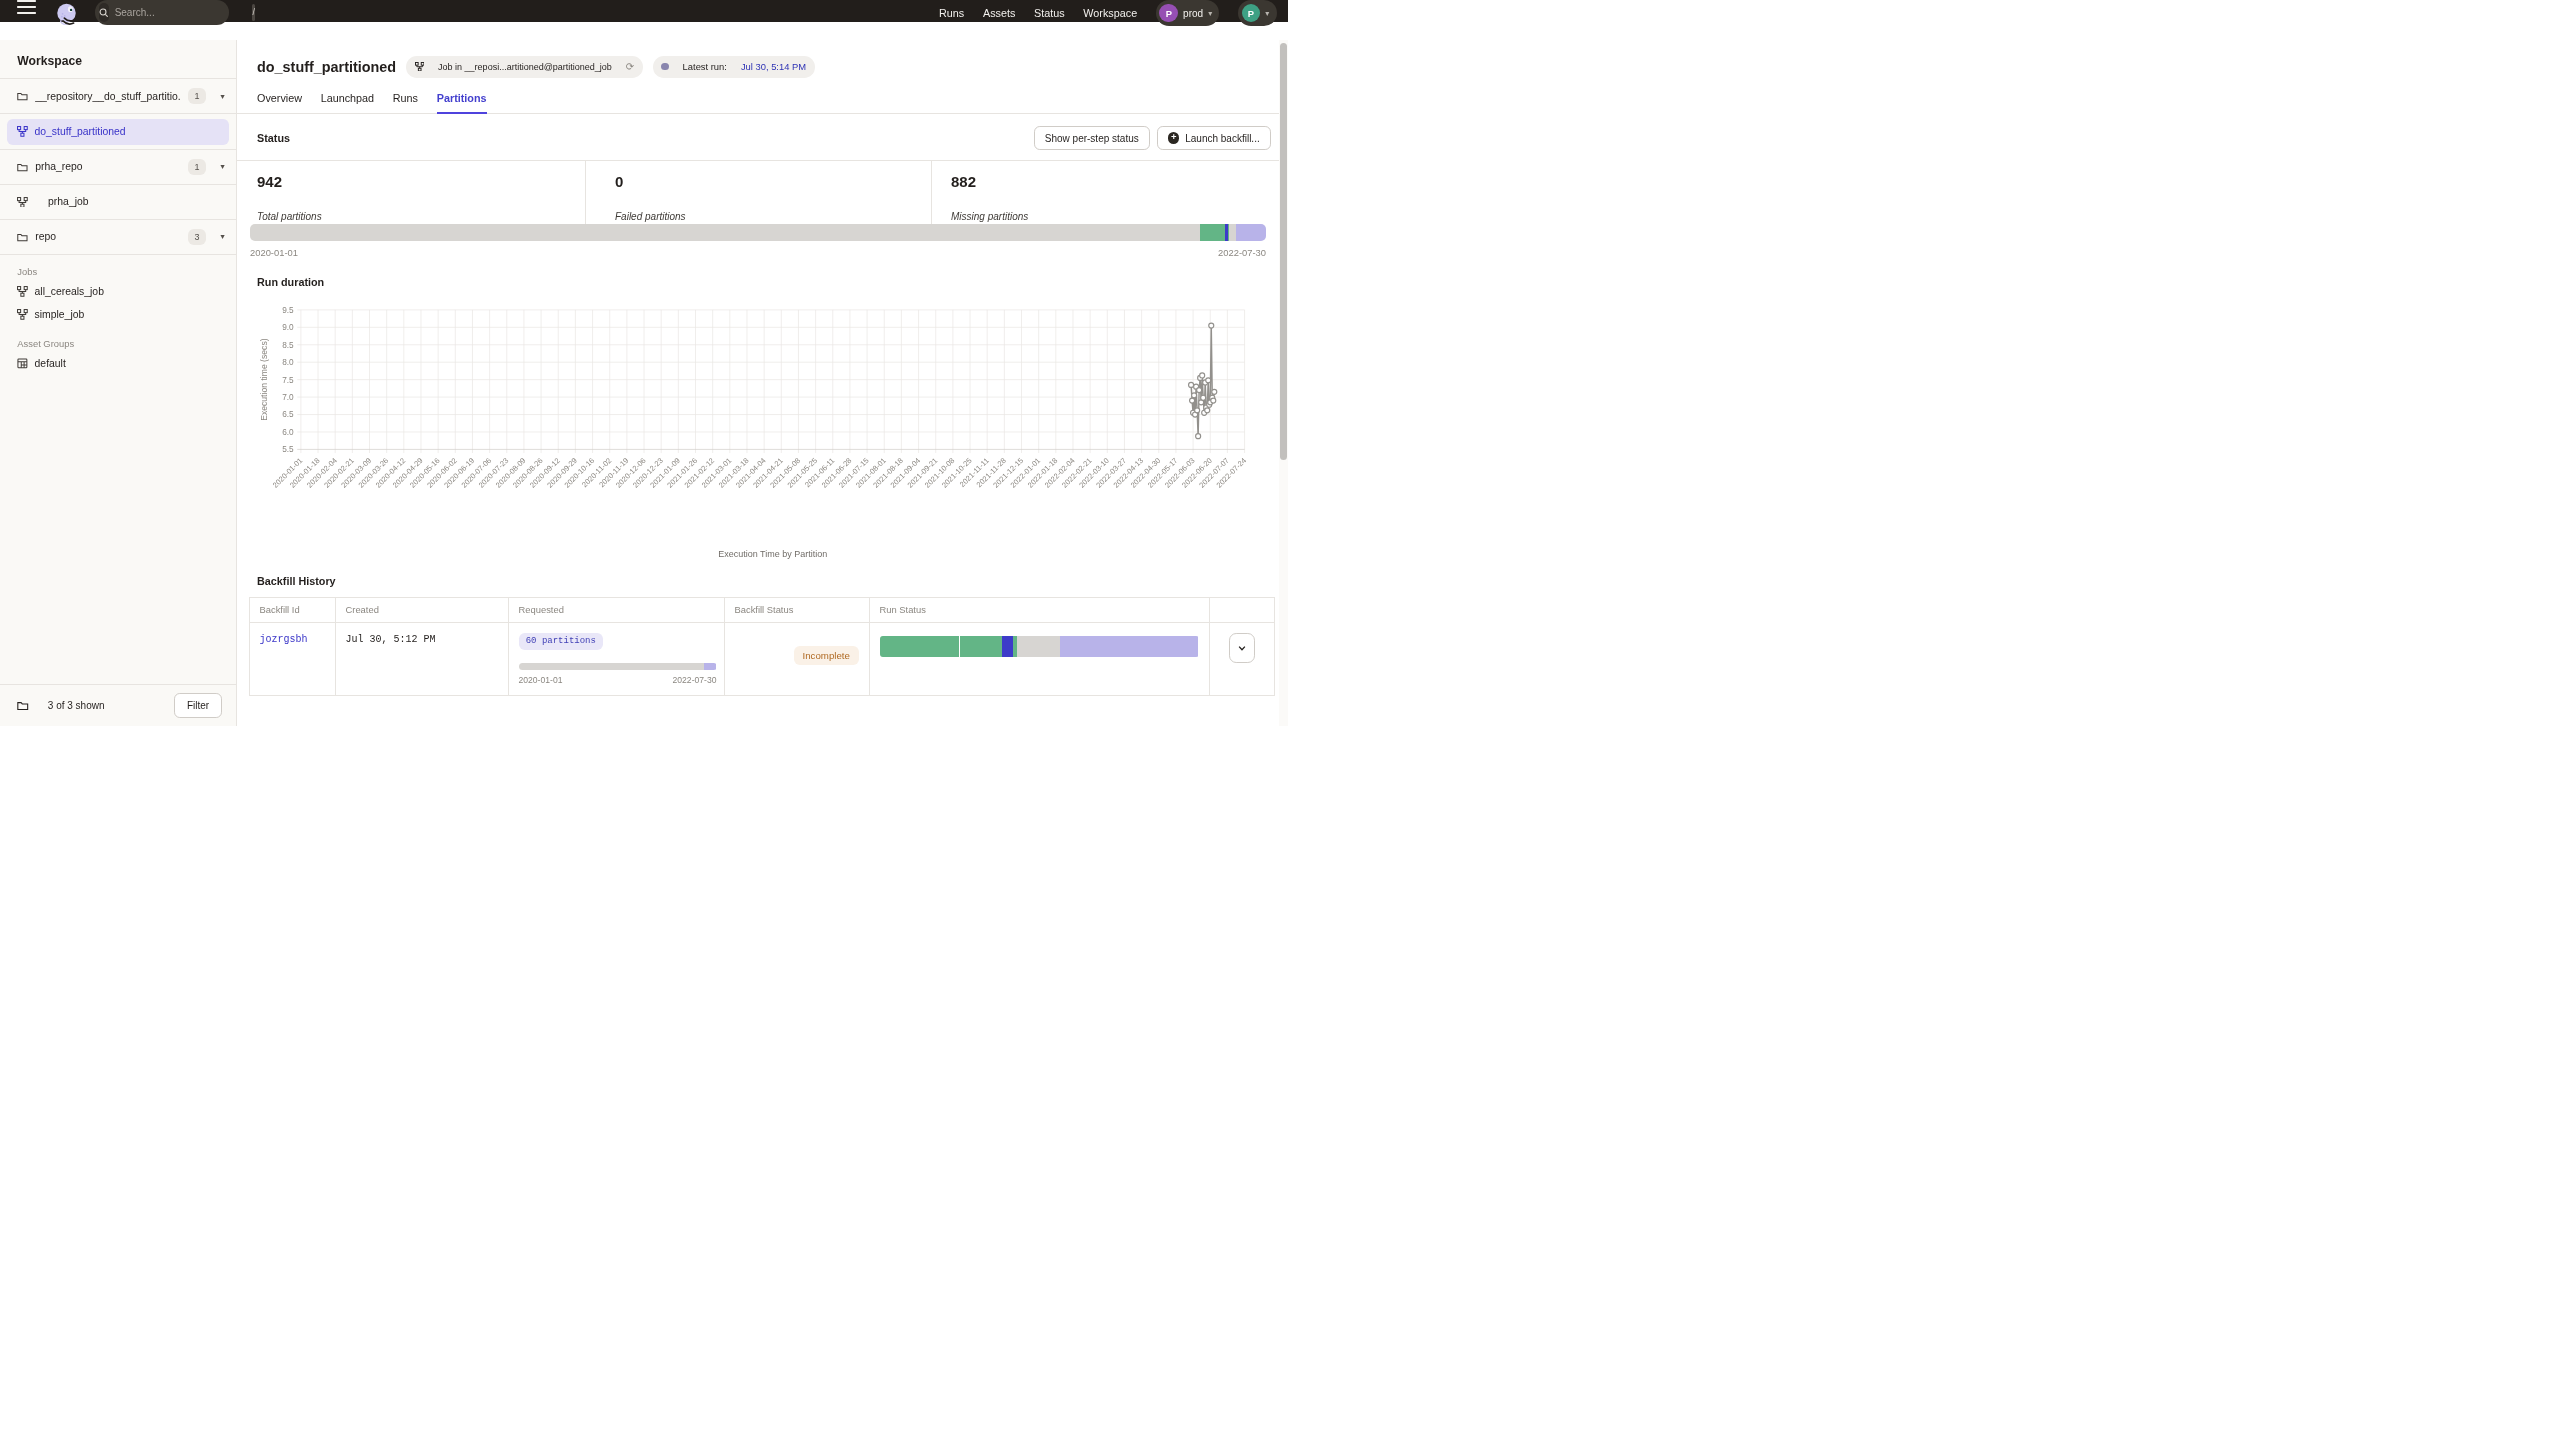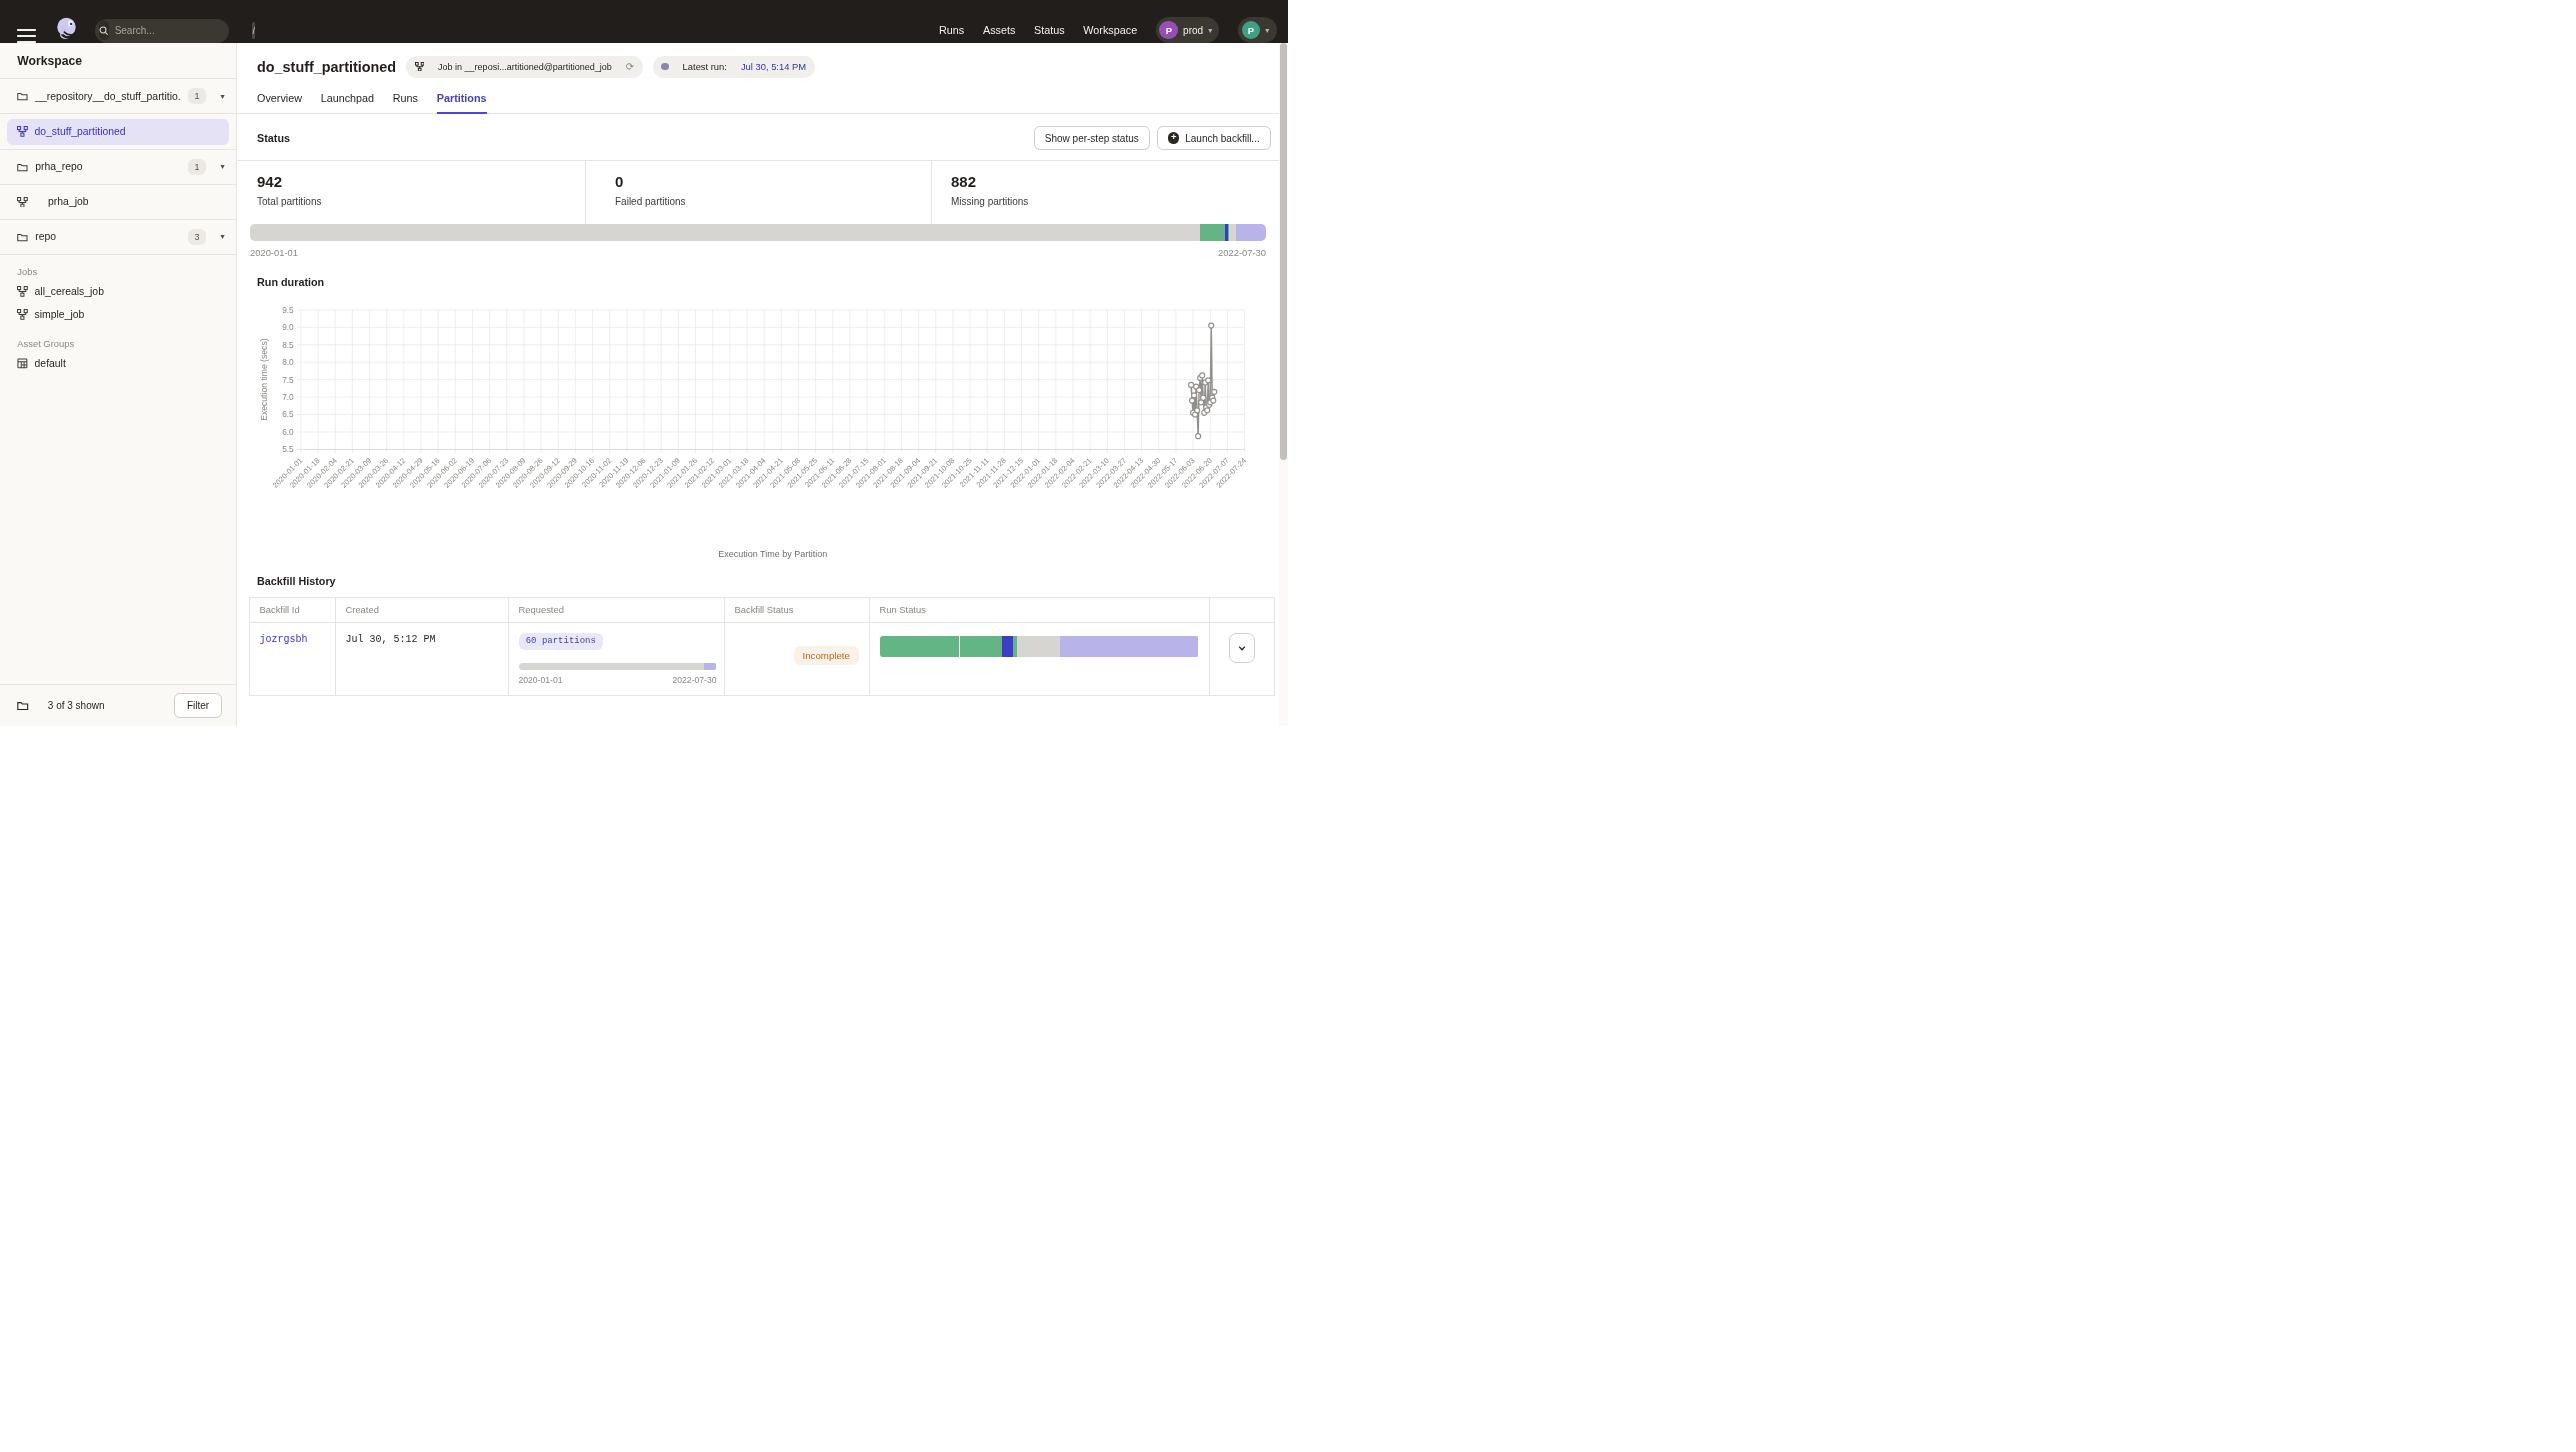--- a/index.html
+++ b/index.html
@@ -8,21 +8,21 @@
     --blurple:#4440CE; --linkblue:#3A35C8; --green:#63B586; --lav:#B8B3E9;
     --pblue:#3D3BC9; --pgray:#D7D5D2; --chipbg:#E9E7F8; --selbg:#E5E2F6;
     --badge:#ECE9E4; --incbg:#FAF1E7; --inctx:#B06A23;
   }
   *{box-sizing:border-box; margin:0; padding:0;}
   html,body{width:1288px;height:726px;overflow:hidden;}
   body{font-family:"Liberation Sans",sans-serif;color:var(--ink);background:#fff;position:relative;font-size:10px;}
   .mono{font-family:"Liberation Mono","DejaVu Sans Mono",monospace;}
 
   
-  .topnav{position:absolute;top:0;left:0;right:0;height:43px;background:var(--navbg);display:flex;align-items:flex-end;padding:0 11.5px;z-index:10;}
+  .topnav{position:absolute;top:0;left:0;right:0;height:22px;background:var(--navbg);display:flex;align-items:flex-start;padding:0 11.5px;z-index:10;}
   .hamburger{width:18.7px;height:14.4px;display:flex;flex-direction:column;justify-content:space-between;cursor:pointer;margin:0 5.8px;}
   .hamburger span{display:block;height:2.2px;background:#F2F0ED;border-radius:0.7px;}
   .logo{width:29px;height:29px;margin:0 7.2px 0 10px;display:flex;align-items:center;justify-content:center;}
   .searchbox{height:24.5px;width:134px;background:var(--navpill);border-radius:12.2px;display:flex;align-items:center;padding:0 4.3px 0 4.3px;margin-left:7.2px;}
   .search-iconwrap{width:18.7px;height:18.7px;border-radius:9.4px;background:#2E2A26;display:flex;align-items:center;justify-content:center;}
   .searchbox input{flex:1;background:transparent;border:none;outline:none;color:#CFCBC5;font-size:10px;padding:0 5.8px;font-family:"Liberation Sans",sans-serif;}
   .searchbox input::placeholder{color:#A9A49E;}
   .slashkey{width:16px;height:17.3px;border-radius:4.3px;background:#4C4742;color:#D6D2CC;font-size:8.6px;display:flex;align-items:center;justify-content:center;}
   .nav-right{margin-left:auto;display:flex;align-items:center;gap:18.7px;}
   .nav-link{color:#F2F0ED;font-size:10.8px;cursor:pointer;}
@@ -69,21 +69,21 @@
   .statusrow .btns{margin-left:auto;display:flex;gap:7.2px;}
   .btn{height:24.5px;border:0.7px solid #D0CCC7;border-radius:5.8px;background:#fff;padding:0 10px;font-size:10px;display:flex;align-items:center;gap:5.8px;cursor:pointer;font-family:"Liberation Sans",sans-serif;color:var(--ink);}
   .plus-ic{width:11.5px;height:11.5px;border-radius:5.8px;background:#2B2722;color:#fff;font-size:9.4px;line-height:10.8px;text-align:center;font-weight:bold;}
 
   .stats{display:flex;border-top:0.7px solid var(--line);}
   .stat{height:63px;padding:11.5px 0 0 20px;}
   .stat:nth-child(1){width:348px;}
   .stat:nth-child(2){width:346px;border-left:0.7px solid var(--line);padding-left:29px;}
   .stat:nth-child(3){flex:1;border-left:0.7px solid var(--line);padding-left:19px;}
   .stat .num{font-size:15px;font-weight:bold;}
-  .stat .lbl{font-size:10px;margin-top:6px;color:#3E3A36;}
+  .stat .lbl{font-size:10px;margin-top:21px;color:#3E3A36;font-style:italic;}
 
   .barwrap{padding:0 22px 0 13px;}
   .segbar{display:flex;overflow:hidden;}
   .segbar>div{height:100%;}
   .bigbar{height:16.5px;border-radius:5px;}
   .bardates{display:flex;justify-content:space-between;color:var(--muted);font-size:9.4px;padding:5.8px 22px 0 13px;}
 
   .rd-title{padding:18.7px 20px 0 20px;}
   .chartbox{padding:7.2px 0 0 20px;height:272px;}
 

